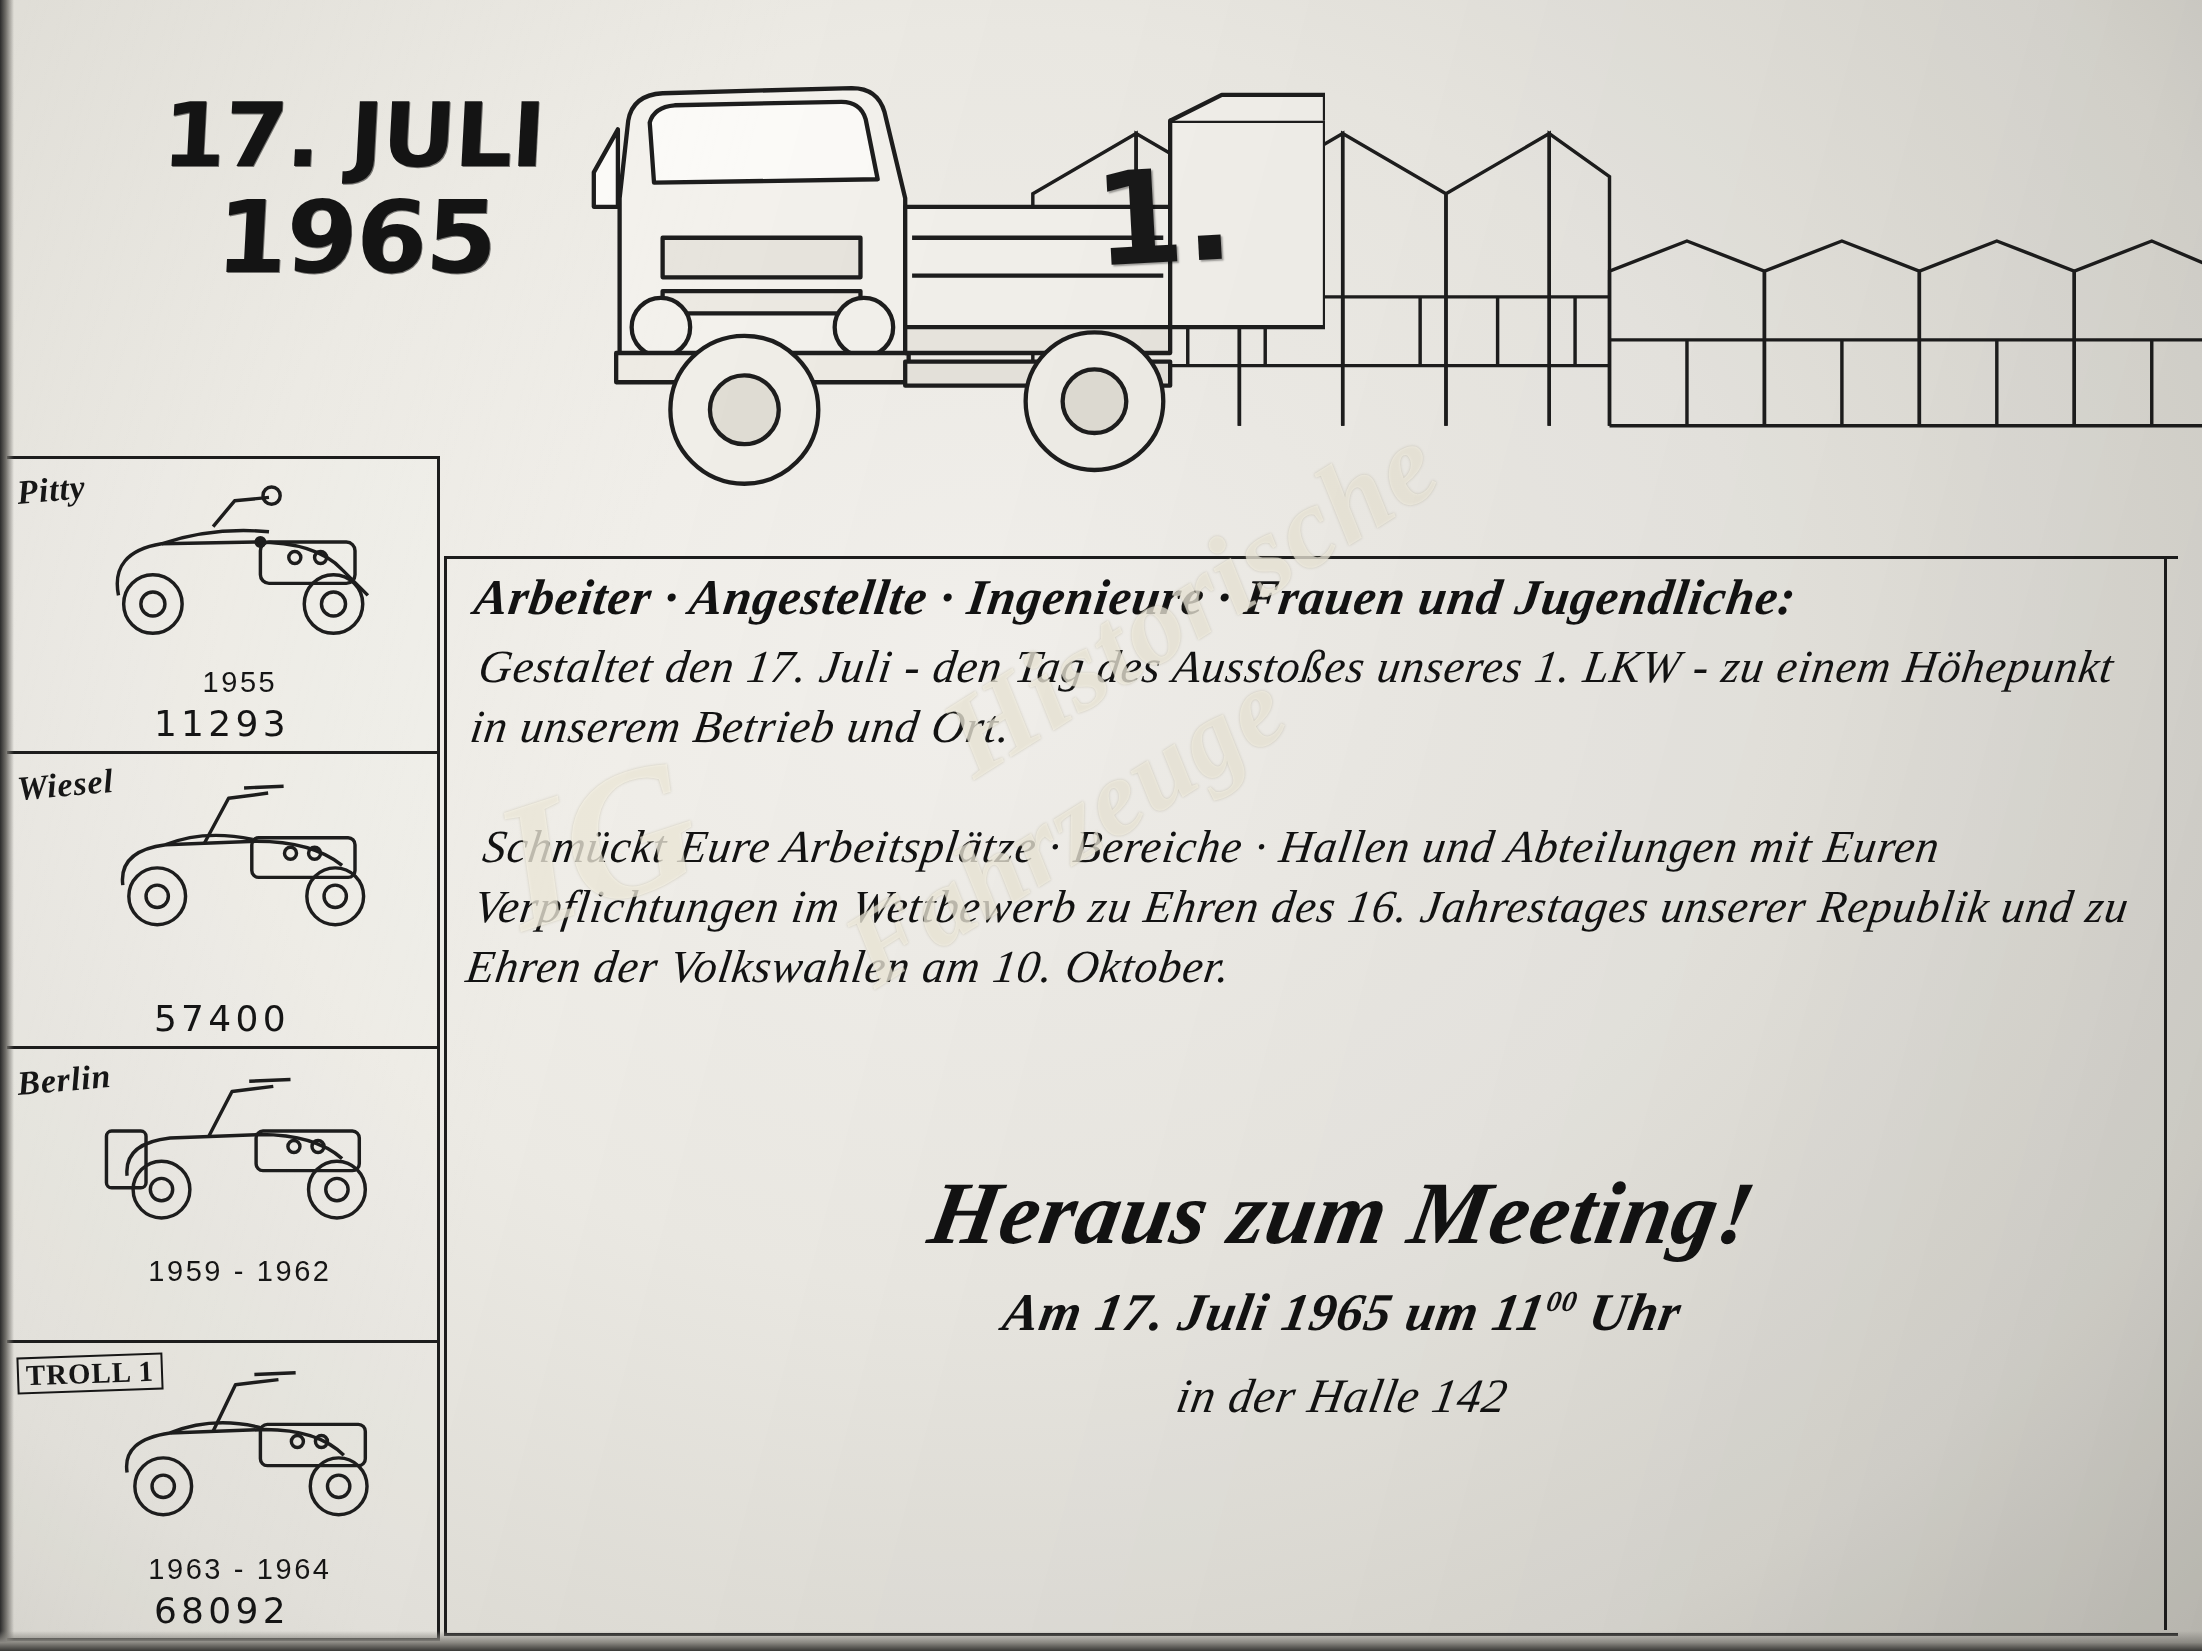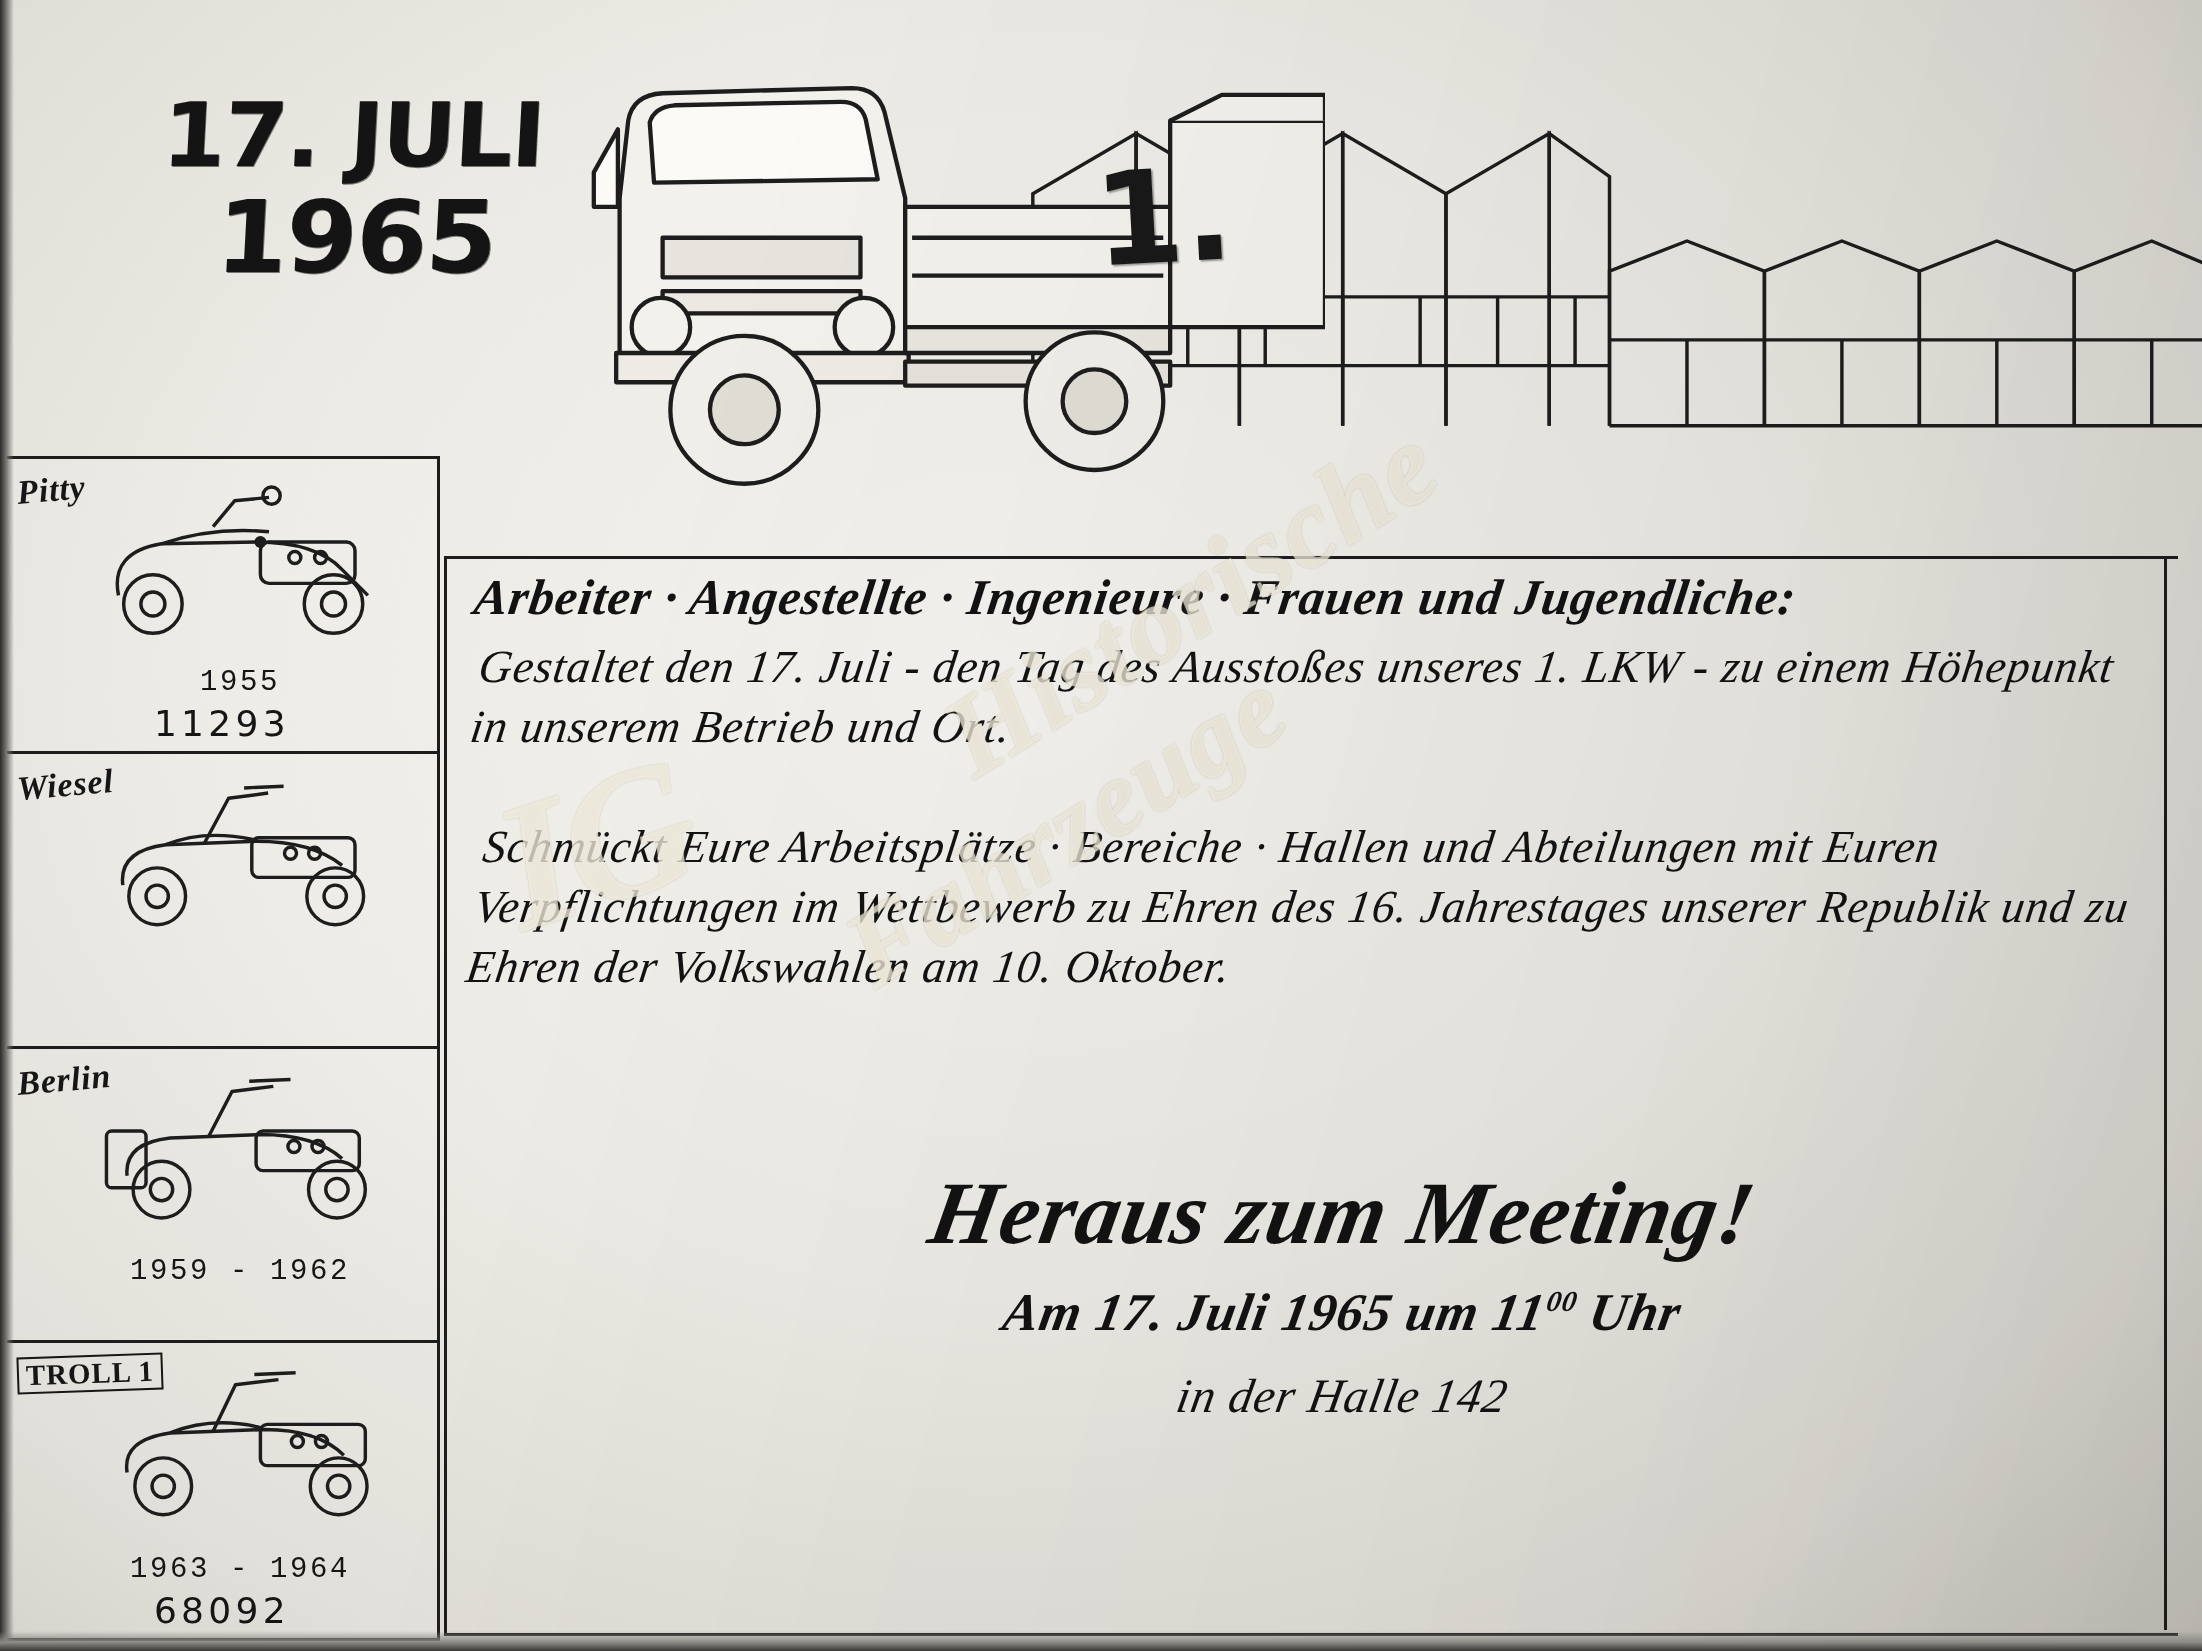--- a/index.html
+++ b/index.html
@@ -137,21 +137,21 @@
     left: 77px;
     top: 15.5px;
     width: 327px;
     height: 172px;
   }
   .scooter-years {
     position: absolute;
     left: 12px; right: 0;
     bottom: 52px;
     text-align: center;
-    font-family: Liberation Mono, monospace;
+    font-family: Liberation Sans, sans-serif;
     font-size: 29px;
     letter-spacing: 2.6px;
     color: #151515;
     margin-left: 24px;
   }
   .scooter-count {
     position: absolute;
     left: 0; right: 0;
     bottom: 6.9px;
     text-align: center;
@@ -392,20 +392,21 @@
           <circle cx="268" cy="98" r="7"></circle>
           <path d="M140 86 L168 34 L214 28"></path>
           <path d="M186 22 L232 20"></path>
           <path d="M95 88 Q140 70 196 82"></path>
           <circle cx="85" cy="148" r="33"></circle>
           <circle cx="85" cy="148" r="13"></circle>
           <circle cx="292" cy="148" r="33"></circle>
           <circle cx="292" cy="148" r="13"></circle>
         </g>
       </svg>
+      <div class="scooter-count">57400</div>
     </div>
 
     <div class="scooter-row">
       <div class="scooter-name">Berlin</div>
       <svg class="scooter-art" viewBox="0 0 380 200">
         <g fill="none" stroke="#1d1d1d" stroke-width="4" stroke-linejoin="round">
           <path d="M50 130 Q46 92 100 86 L205 82 Q268 82 300 110"></path>
           <rect x="200" y="78" width="120" height="46" rx="8"></rect>
           <circle cx="244" cy="96" r="7"></circle>
           <circle cx="272" cy="96" r="7"></circle>

